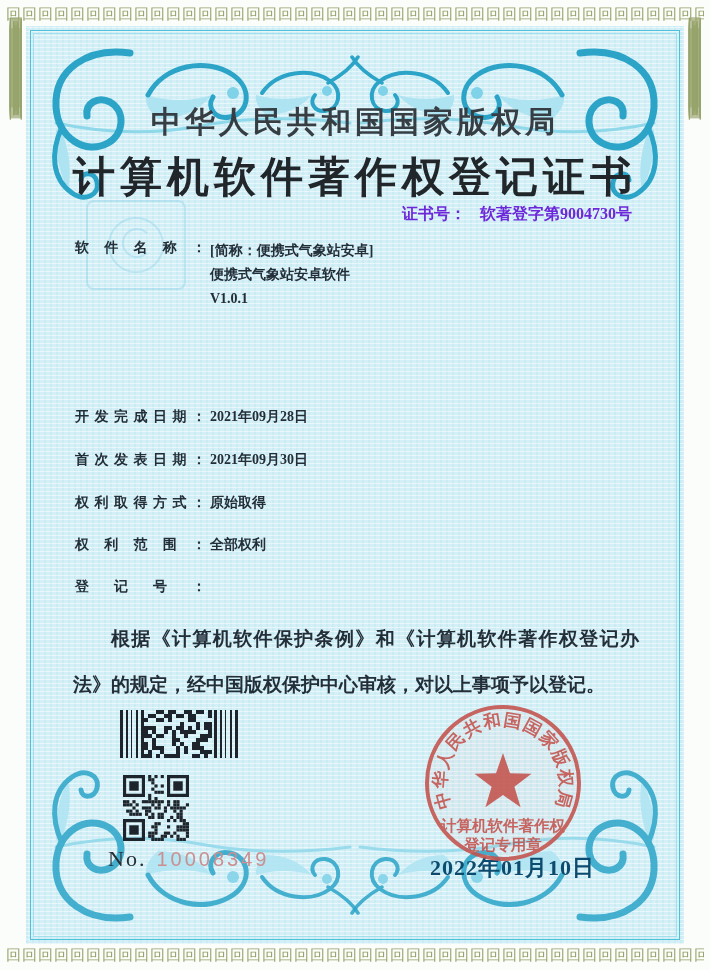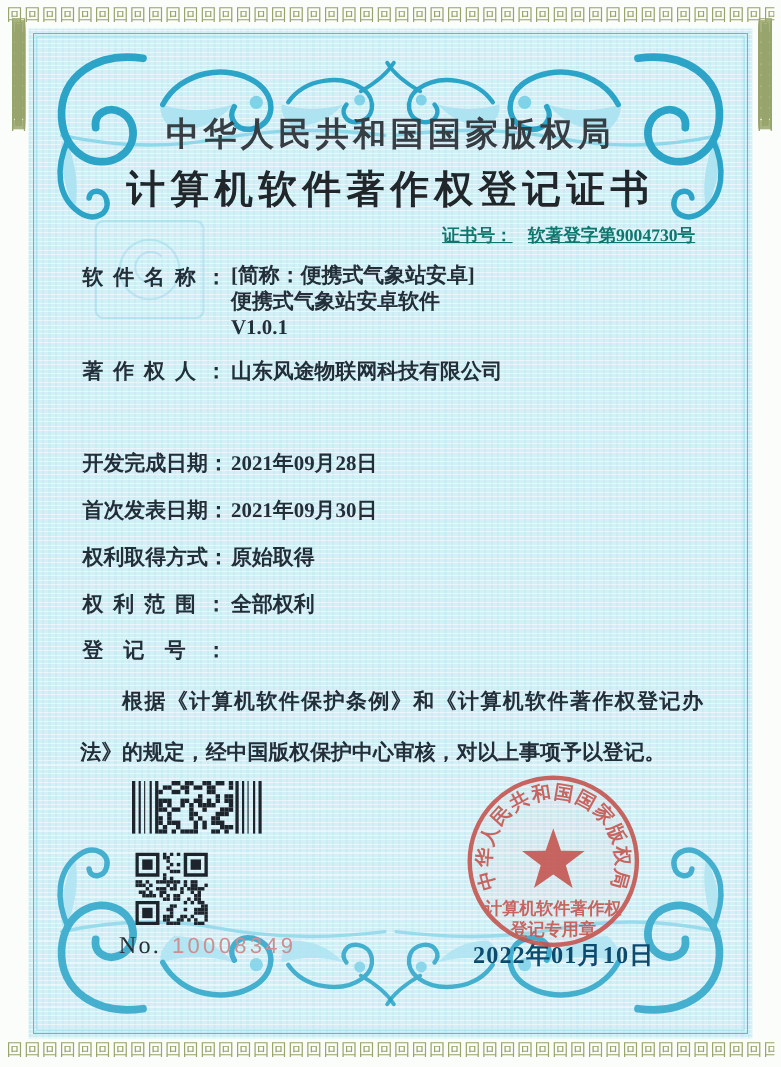--- a/index.html
+++ b/index.html
@@ -29,25 +29,25 @@
   .corner svg{display:block;width:100%;height:100%;}
   
   .watermark{position:absolute;left:86px;top:200px;width:100px;height:90px;opacity:.45;}
   .watermark .wm-rect{position:absolute;inset:0;border:2px solid rgba(120,200,226,.7);border-radius:8px;}
   .watermark .wm-circ{position:absolute;left:22px;top:17px;width:52px;height:52px;border:2px solid rgba(120,200,226,.7);border-radius:50%;}
   .watermark .wm-c{position:absolute;left:36px;top:28px;width:26px;height:26px;border:2px solid rgba(120,200,226,.7);border-radius:50%;border-right-color:transparent;}
   
   .authority{position:absolute;left:0;right:0;top:102px;text-align:center;
     font-size:30px;font-weight:700;letter-spacing:4px;color:#363e44;}
   .cert-title{position:absolute;left:0;right:0;top:149px;text-align:center;
-    font-size:35px;font-weight:700;letter-spacing:5px;color:#20262a;}
-  .certno{position:absolute;top:204px;right:78px;font-size:16px;font-weight:700;color:#0f766e;text-decoration:underline;}
+    font-size:42px;font-weight:700;letter-spacing:5px;color:#20262a;}
+  .certno{position:absolute;top:204px;right:78px;font-size:16px;font-weight:700;color:#6d28d9;}
   .certno .lbl{margin-right:14px;}
   
-  .frow{position:absolute;left:75px;font-size:19px;font-weight:700;color:#222e38;white-space:nowrap;}
+  .frow{position:absolute;left:75px;font-size:14px;font-weight:700;color:#222e38;white-space:nowrap;}
   .flabel{display:inline-block;width:131px;text-align:justify;text-align-last:justify;vertical-align:top;}
   .fvalue{position:absolute;left:135px;top:0;white-space:nowrap;}
   .vline{display:block;line-height:24px;}
   
   .statement{position:absolute;left:73px;top:616px;width:566px;font-size:19px;font-weight:700;
     color:#222e38;line-height:46px;text-indent:38px;text-align:justify;}
   
   .barcode{position:absolute;left:120px;top:710px;width:118px;height:48px;}
   .qrcode{position:absolute;left:123px;top:775px;width:66px;height:66px;}
   .barcode svg,.qrcode svg{display:block;width:100%;height:100%;fill:#1d242b;}
@@ -154,24 +154,20 @@
     <span class="lbl">证书号：</span><span>软著登字第9004730号</span>
   </div>
 
   <div class="frow" style="top:239px">
     <span class="flabel">软件名称：</span>
     <span class="fvalue" style="left:135px">
       <span class="vline">[简称：便携式气象站安卓]</span>
       <span class="vline">便携式气象站安卓软件</span>
       <span class="vline">V1.0.1</span>
     </span>
-  </div>
-  <div class="frow" style="top:325px">
-    <span class="flabel">著作权人：</span>
-    <span class="fvalue" style="left:135px">山东风途物联网科技有限公司</span>
   </div>
   <div class="frow" style="top:408px">
     <span class="flabel">开发完成日期：</span>
     <span class="fvalue" style="left:135px">2021年09月28日</span>
   </div>
   <div class="frow" style="top:451px">
     <span class="flabel">首次发表日期：</span>
     <span class="fvalue" style="left:135px">2021年09月30日</span>
   </div>
   <div class="frow" style="top:536px">

